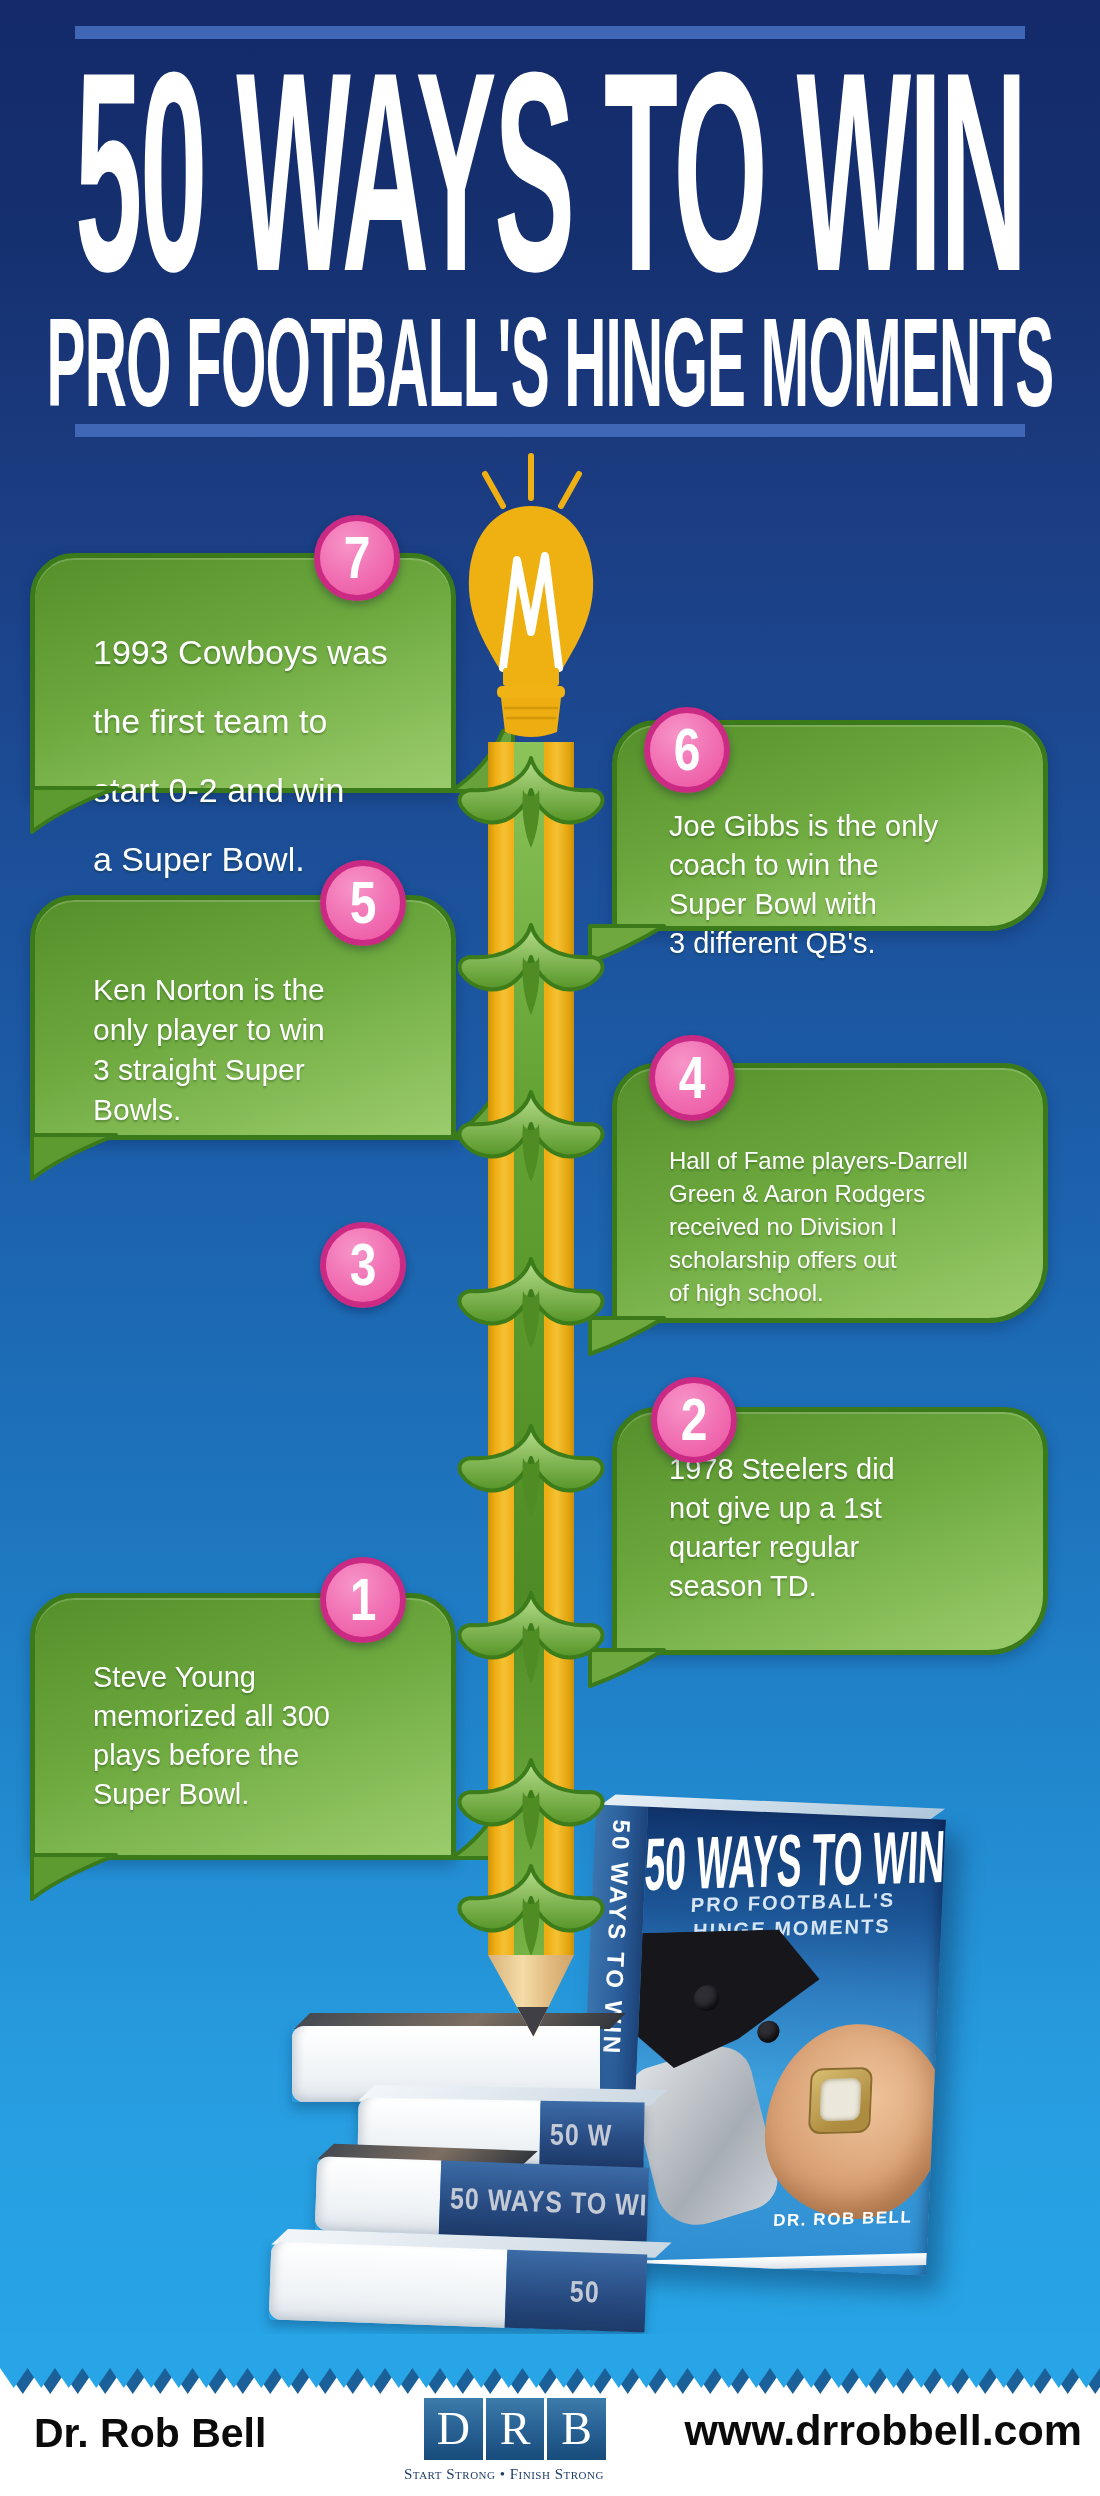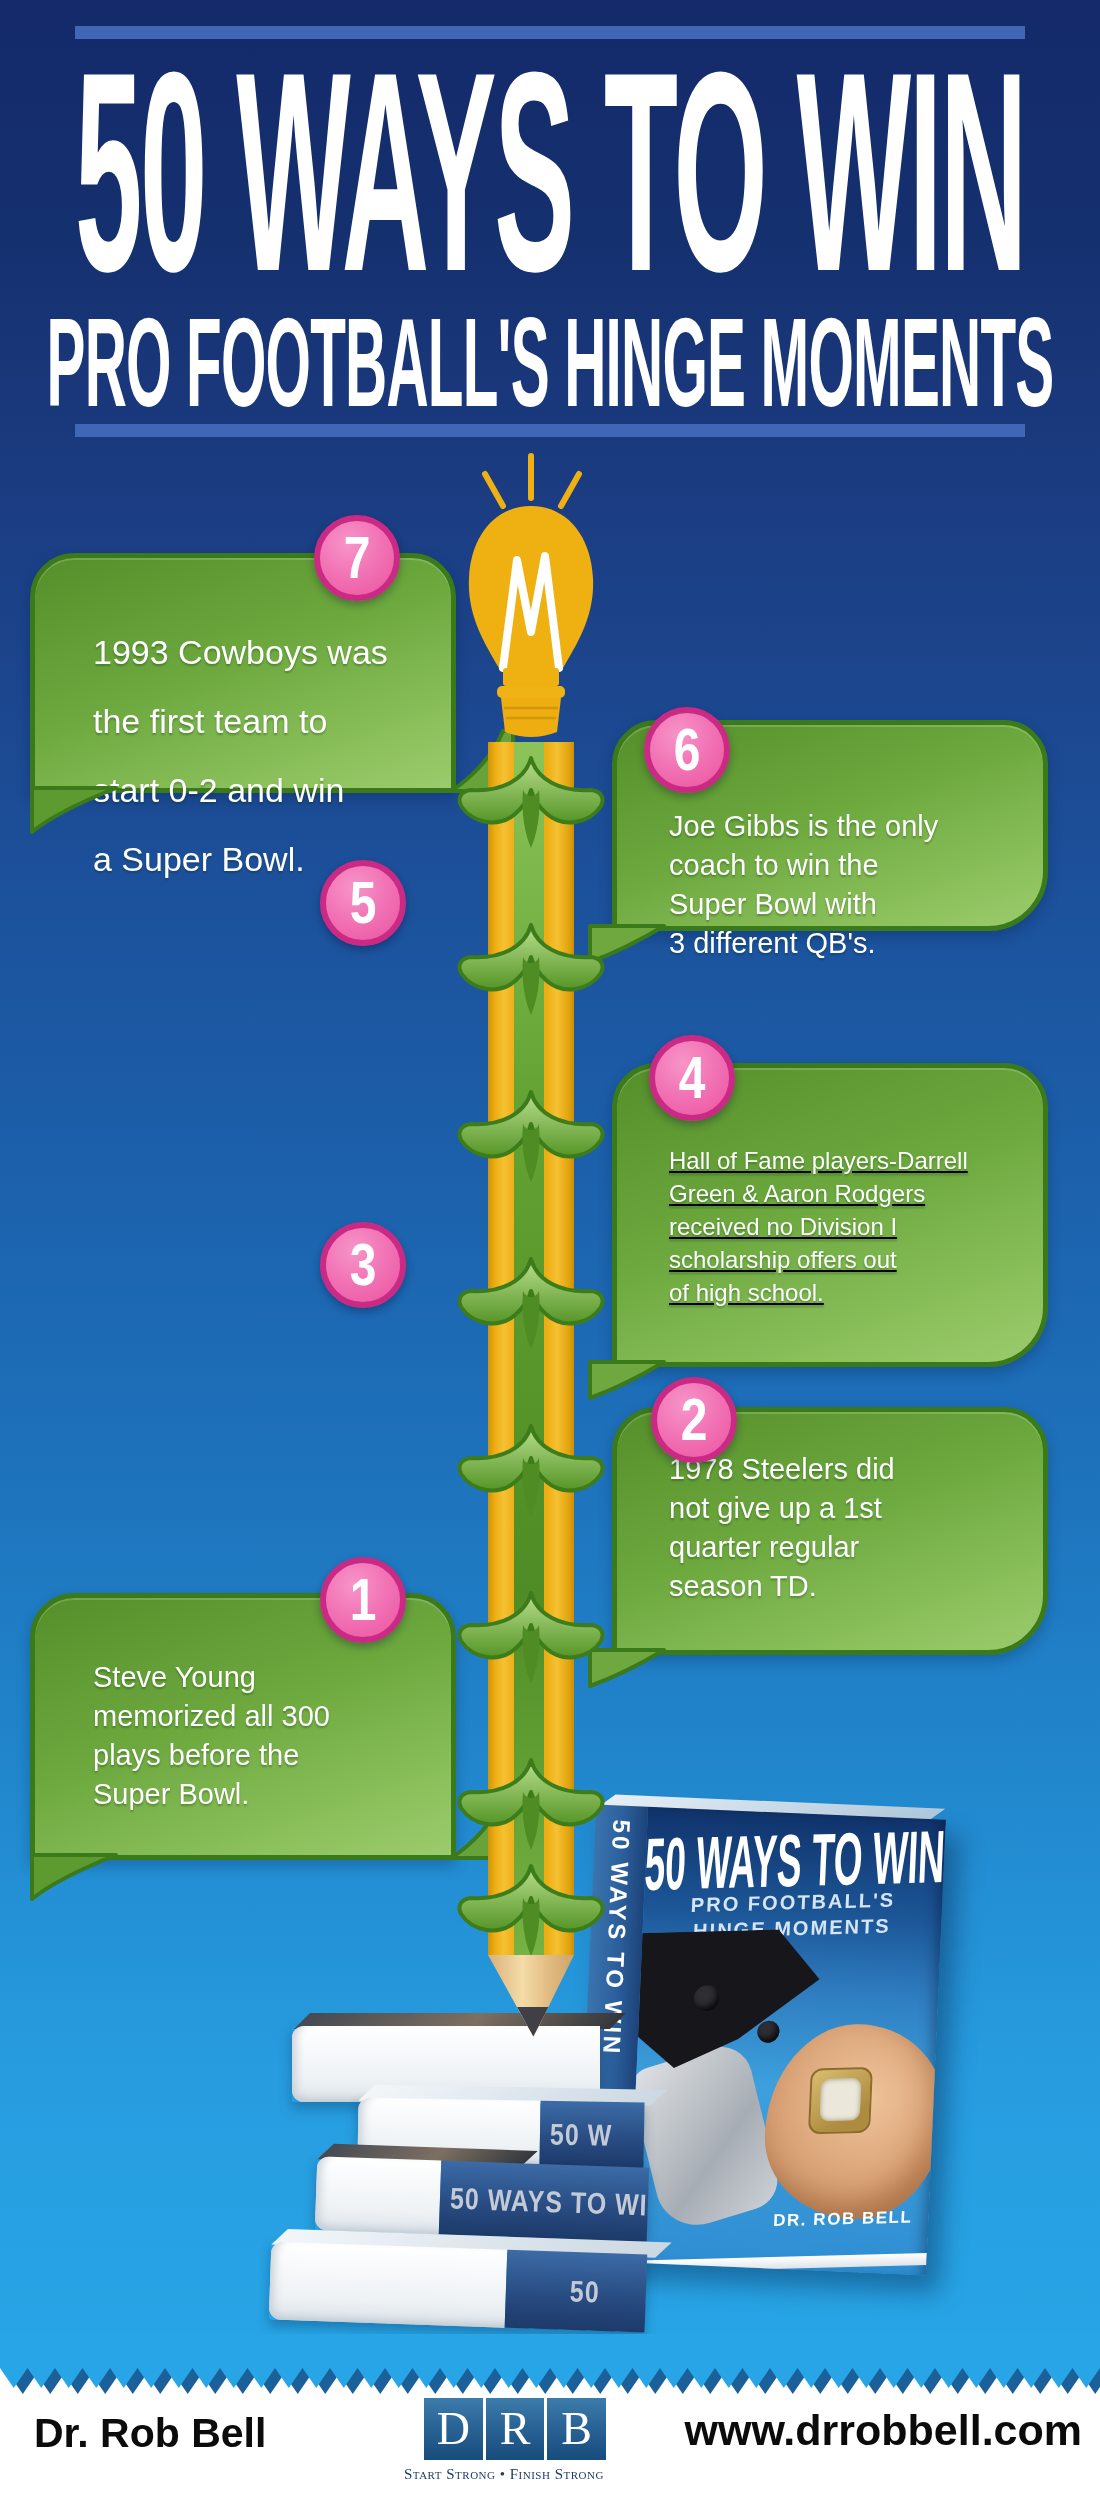--- a/index.html
+++ b/index.html
@@ -21,21 +21,21 @@
   
   .fact{position:absolute;z-index:2;box-sizing:border-box;border:5px solid #3b7a1a;
         background:linear-gradient(160deg,#558f2a 0%,#6ca83e 45%,#8fc35f 85%,#9bcb6d 100%);
         box-shadow:0 6px 14px rgba(0,20,60,.25), inset 0 2px 0 rgba(255,255,255,.18);}
   .fact-left{left:30px;width:426px;border-radius:44px 44px 0 0;}
   .fact-right{left:612px;width:436px;border-radius:44px 44px 60px 0;}
   .fact-text{color:#fff;white-space:pre-line;text-shadow:0 2px 2px rgba(10,40,10,.3);}
   .fact-7{top:553px;height:240px;} .fact-7 .fact-text{padding:60px 26px 0 58px;font-size:34px;line-height:69px;}
   .fact-6{top:720px;height:211px;} .fact-6 .fact-text{padding:82px 20px 0 52px;font-size:29px;line-height:39px;}
   .fact-5{top:895px;height:245px;} .fact-5 .fact-text{padding:70px 26px 0 58px;font-size:30px;line-height:40px;}
-  .fact-4{top:1063px;height:304px;text-decoration:underline;} .fact-4 .fact-text{padding:76px 20px 0 52px;font-size:24px;line-height:33px;}
+  .fact-4{top:1063px;height:260px;} .fact-4 .fact-text{padding:76px 20px 0 52px;font-size:24px;line-height:33px;}
   .fact-3{top:1258px;height:230px;} .fact-3 .fact-text{padding:44px 26px 0 58px;font-size:29px;line-height:39px;}
   .fact-2{top:1407px;height:248px;} .fact-2 .fact-text{padding:38px 20px 0 52px;font-size:29px;line-height:39px;}
   .fact-1{top:1593px;height:267px;} .fact-1 .fact-text{padding:60px 26px 0 58px;font-size:29px;line-height:39px;}
   .tail{position:absolute;left:-5px;bottom:-46px;width:90px;height:48px;overflow:visible;}
   .tail-r{position:absolute;left:-29px;bottom:-38px;width:78px;height:40px;overflow:visible;}
   .flare{position:absolute;right:-62px;bottom:-5px;width:62px;height:62px;overflow:visible;}
   
   .num{position:absolute;z-index:8;width:74px;height:74px;border-radius:50%;
        border:6px solid #cb2a84;text-align:center;
        background:radial-gradient(circle at 38% 30%,#f795c8 0%,#f171b4 50%,#ec539e 100%);
@@ -192,20 +192,32 @@
   </div>
   <div class="fact fact-right fact-6">
     <div class="fact-text">Joe Gibbs is the only
 coach to win the
 Super Bowl with
 3 different QB's.</div>
     <svg class="tail-r" viewBox="0 0 78 40">
         <path d="M76,2 C56,14 30,28 2,38 L2,2 Z" fill="#6fa83e" stroke="#3b7a1a" stroke-width="4" stroke-linejoin="round"></path>
       </svg>
   </div>
+  <div class="fact fact-left fact-5">
+    <div class="fact-text">Ken Norton is the
+only player to win
+3 straight Super
+Bowls.</div>
+    <svg class="tail" viewBox="0 0 90 48">
+        <path d="M2,2 L86,2 C56,14 24,28 2,46 Z" fill="#5d9a30" stroke="#3b7a1a" stroke-width="4" stroke-linejoin="round"></path>
+      </svg>
+    <svg class="flare" viewBox="0 0 62 62">
+        <path d="M0,60 C22,46 42,24 52,0 L62,0 L62,60 Z" fill="#67a33a" stroke="#3b7a1a" stroke-width="4" stroke-linejoin="round"></path>
+      </svg>
+  </div>
   <div class="fact fact-right fact-4">
     <div class="fact-text">Hall of Fame players-Darrell
 Green &amp; Aaron Rodgers
 received no Division I
 scholarship offers out
 of high school.</div>
     <svg class="tail-r" viewBox="0 0 78 40">
         <path d="M76,2 C56,14 30,28 2,38 L2,2 Z" fill="#6fa83e" stroke="#3b7a1a" stroke-width="4" stroke-linejoin="round"></path>
       </svg>
   </div>

